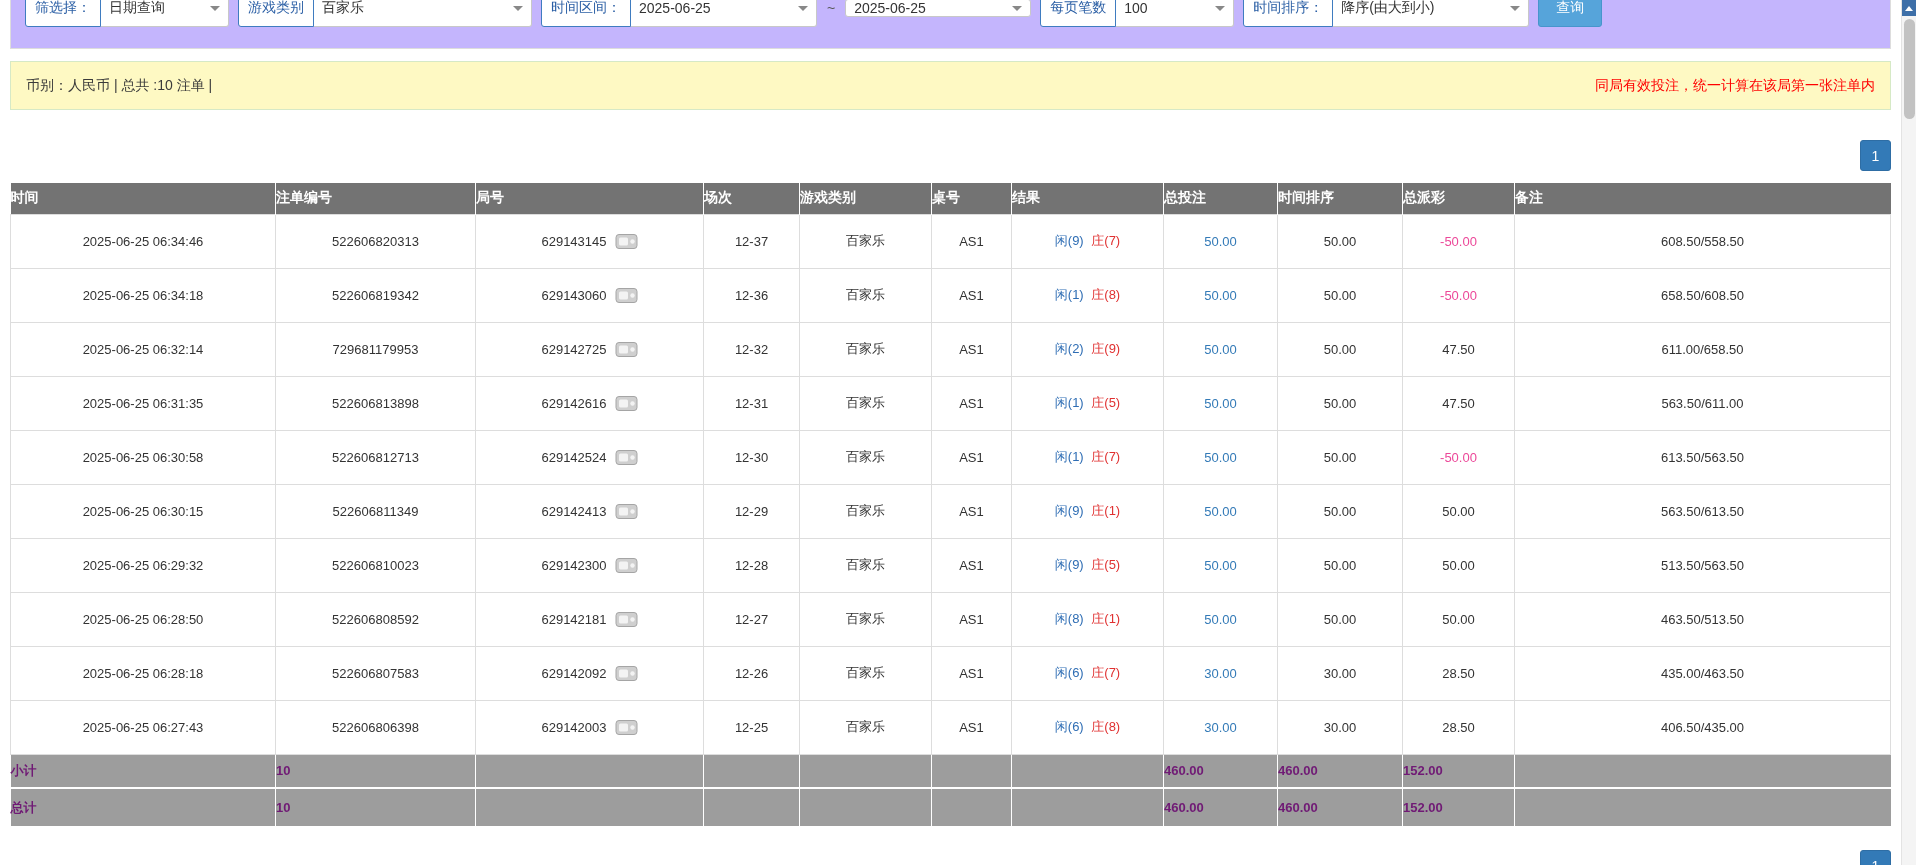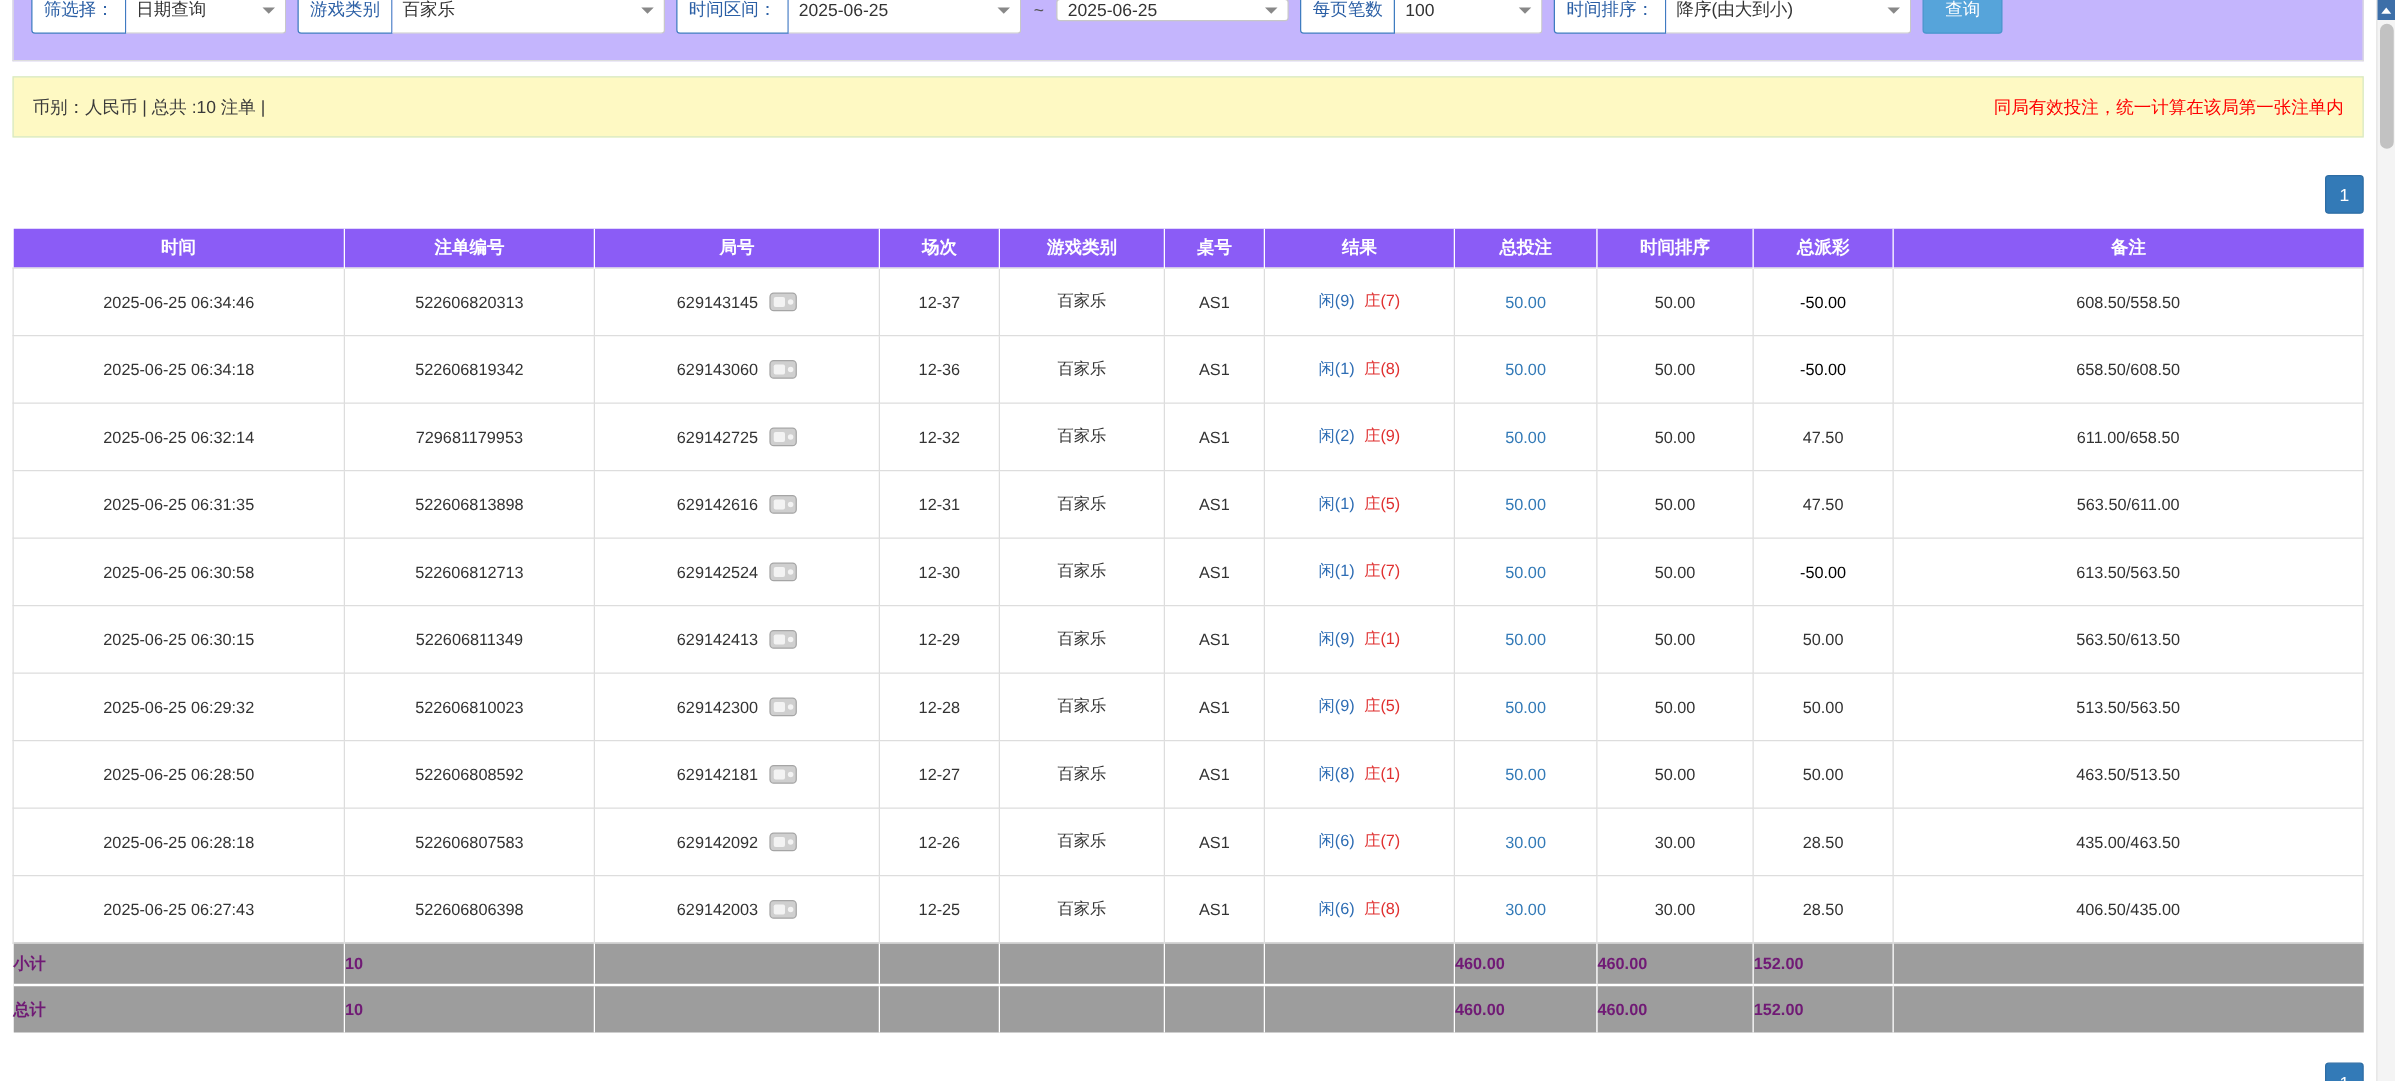--- a/index.html
+++ b/index.html
@@ -99,37 +99,37 @@
   .page-btn {
     min-width: 31px; height: 31px;
     background: #337ab7; color: #fff;
     border: 1px solid #2e6da4; border-radius: 3px;
     font-size: 14px; cursor: pointer;
   }
 
   
   table { width: 100%; border-collapse: collapse; table-layout: fixed; }
   thead th {
-    background: #8b5cf6; color: #fff;
+    background: #737373; color: #fff;
     font-weight: bold; font-size: 14px;
-    height: 31px; text-align: center;
+    height: 31px; text-align: left;
     border-right: 1px solid #fff;
   }
   thead th:last-child { border-right: none; }
   tbody td {
     height: 54px; text-align: center;
     font-size: 13px; color: #333;
     border: 1px solid #ddd;
     background: #fff;
     overflow: hidden;
   }
   .bet-link { color: #337ab7; text-decoration: none; cursor: pointer; }
   .player { color: #2e6db4; margin-right: 4px; }
   .banker { color: #e03131; }
-  .neg { color: #000000; }
+  .neg { color: #ec4899; }
   .round-cell-inner { display: inline-flex; align-items: center; gap: 8px; }
   .replay-icon { display: inline-flex; cursor: pointer; }
 
   tfoot td {
     background: #9d9d9d; color: #701a75;
     text-align: left; font-size: 13px; font-weight: bold;
     border-right: 1px solid #fff;
   }
   tfoot td:last-child { border-right: none; }
   tfoot tr.subtotal-row td { height: 34px; border-top: 1px solid #ddd; }

